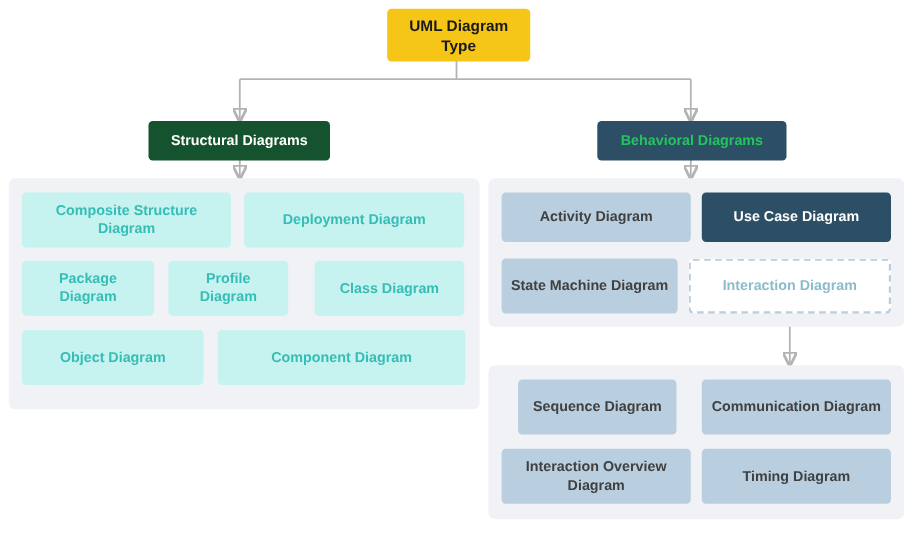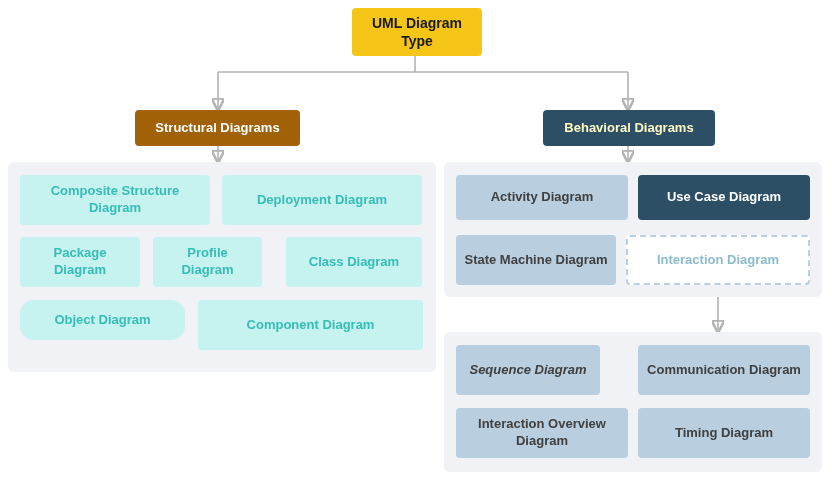--- a/index.html
+++ b/index.html
@@ -21,22 +21,22 @@
     font-weight: 600;
     border-radius: 4px;
     padding: 4px 8px;
     line-height: 1.3;
   }
   .root {
     background: #f5c518;
     color: #1a1a1a;
     font-size: 14px;
   }
-  .teal { background: #a16207; color: #fff; }
-  .navy { background: #2c4f66; color: #fef9c3; }
+  .teal { background: #14532d; color: #fff; }
+  .navy { background: #2c4f66; color: #22c55e; }
   .panel {
     position: absolute;
     background: #f0f2f5;
     border-radius: 6px;
   }
   .lightteal { background: #c6f2ef; color: #35bdb6; }
   .lightblue { background: #b9cede; color: #404040; }
   .darknavy  { background: #2c4f66; color: #fff; }
   .dashed {
     background: #fff;
@@ -89,28 +89,28 @@
 
 <div class="panel" style="left:8px; top:162px; width:428px; height:210px;"></div>
 
 <div class="node lightteal" style="left:20px; top:175px; width:190px; height:50px;">Composite Structure Diagram</div>
 <div class="node lightteal" style="left:222px; top:175px; width:200px; height:50px;">Deployment Diagram</div>
 
 <div class="node lightteal" style="left:20px; top:237px; width:120px; height:50px;">Package Diagram</div>
 <div class="node lightteal" style="left:153px; top:237px; width:109px; height:50px;">Profile Diagram</div>
 <div class="node lightteal" style="left:286px; top:237px; width:136px; height:50px;">Class Diagram</div>
 
-<div class="node lightteal" style="left:20px; top:300px; width:165px; height:40px;border-radius:14px;">Object Diagram</div>
+<div class="node lightteal" style="left:20px; top:300px; width:165px; height:50px;">Object Diagram</div>
 <div class="node lightteal" style="left:198px; top:300px; width:225px; height:50px;">Component Diagram</div>
 
 <div class="panel" style="left:444px; top:162px; width:378px; height:135px;"></div>
 
 <div class="node lightblue" style="left:456px; top:175px; width:172px; height:45px;">Activity Diagram</div>
 <div class="node darknavy" style="left:638px; top:175px; width:172px; height:45px;">Use Case Diagram</div>
 <div class="node lightblue" style="left:456px; top:235px; width:160px; height:50px;">State Machine Diagram</div>
 <div class="node dashed" style="left:626px; top:235px; width:184px; height:50px;">Interaction Diagram</div>
 
 <div class="panel" style="left:444px; top:332px; width:378px; height:140px;"></div>
 
-<div class="node lightblue" style="left:456px; top:345px; width:144px; height:50px;font-style:italic;">Sequence Diagram</div>
+<div class="node lightblue" style="left:471px; top:345px; width:144px; height:50px;">Sequence Diagram</div>
 <div class="node lightblue" style="left:638px; top:345px; width:172px; height:50px;">Communication Diagram</div>
 <div class="node lightblue" style="left:456px; top:408px; width:172px; height:50px;">Interaction Overview Diagram</div>
 <div class="node lightblue" style="left:638px; top:408px; width:172px; height:50px;">Timing Diagram</div>
 
 </body></html>

